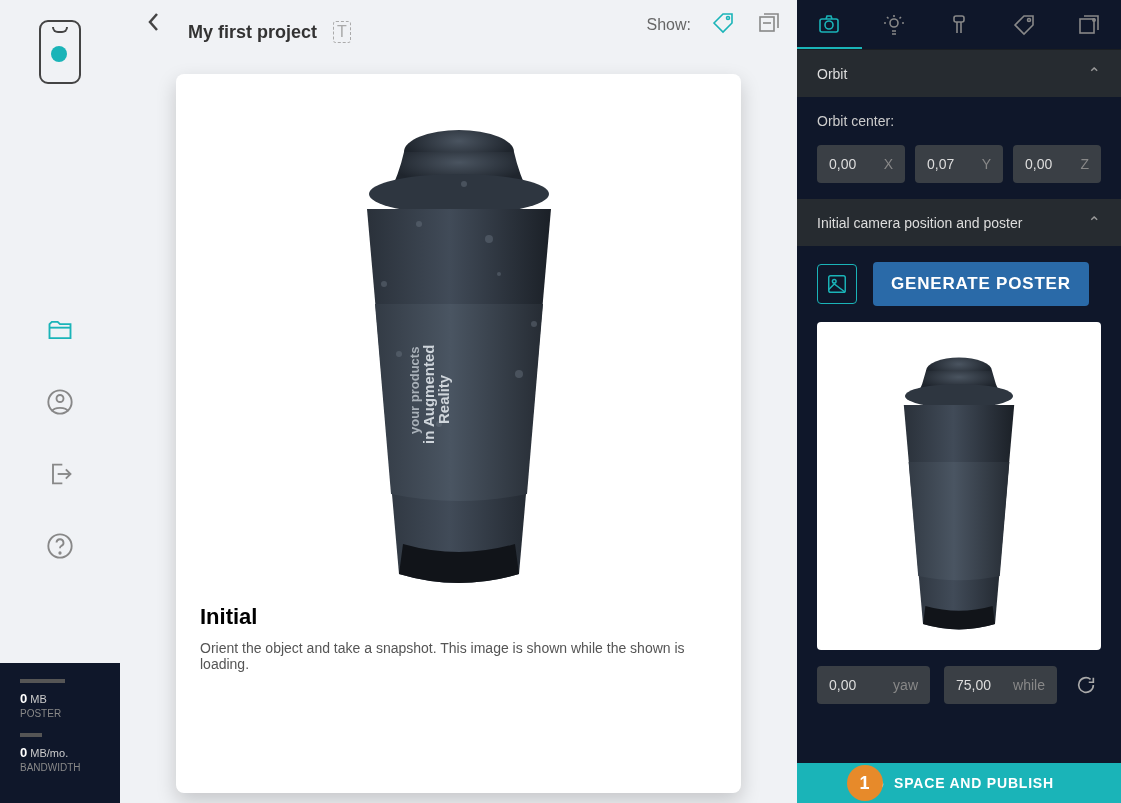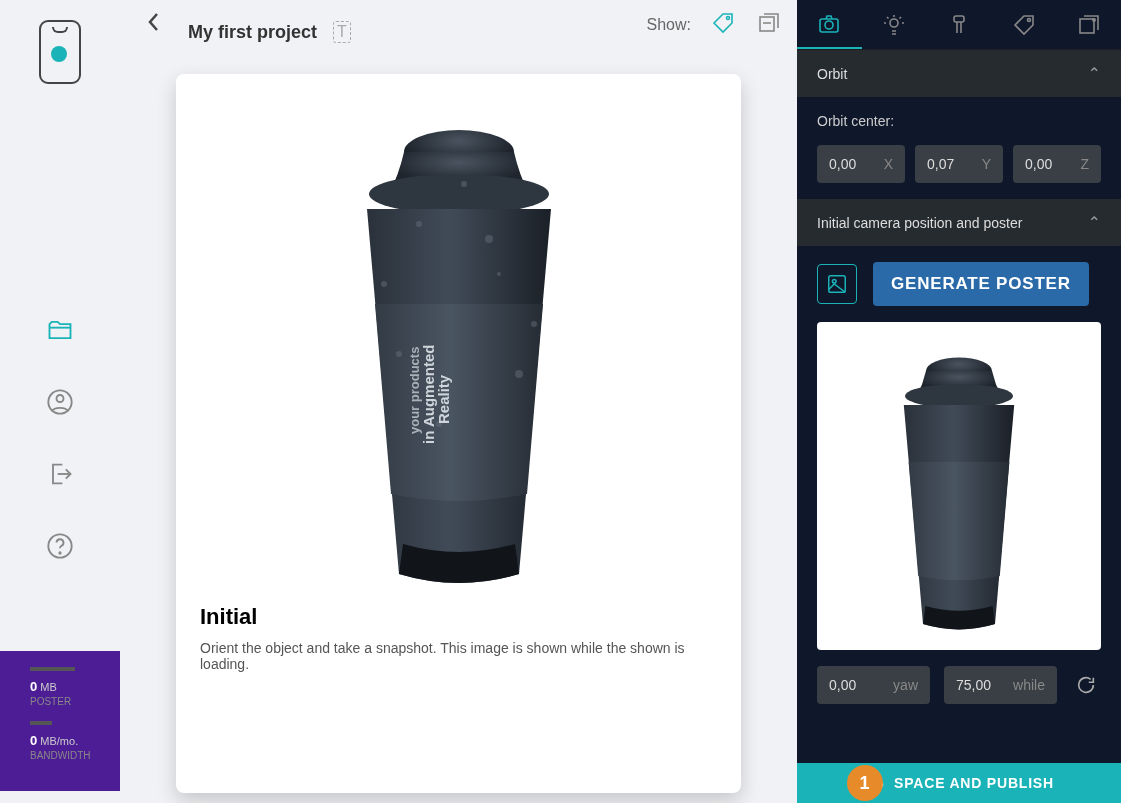--- a/index.html
+++ b/index.html
@@ -5,21 +5,21 @@
 *{box-sizing:border-box;margin:0;padding:0;}
 body{font-family:-apple-system,BlinkMacSystemFont,"Segoe UI",Arial,sans-serif;background:#f0f2f5;width:1121px;height:803px;overflow:hidden;display:flex;}
 .sidebar-left{width:120px;background:#f0f2f5;display:flex;flex-direction:column;align-items:center;padding-top:20px;position:relative;}
 .logo{width:42px;height:64px;border:2px solid #444;border-radius:9px;display:flex;align-items:center;justify-content:center;margin-bottom:30px;position:relative;}
 .logo::before{content:"";position:absolute;top:5px;width:12px;height:4px;border:2px solid #444;border-top:none;border-radius:0 0 6px 6px;}
 .logo-inner{width:16px;height:16px;background:#1ab4b8;border-radius:50%;position:absolute;top:40%;left:10px;}
 .nav-icons{display:flex;flex-direction:column;gap:40px;margin-top:200px;}
 .nav-icon{width:32px;height:32px;display:flex;align-items:center;justify-content:center;cursor:pointer;}
 .nav-icon svg{width:28px;height:28px;}
 .folder-icon svg{stroke:#1ab4b8;}
-.sidebar-footer{position:absolute;bottom:12px;width:100%;background:#4c1d95;color:#999;padding:16px 30px;font-size:11px;}
+.sidebar-footer{position:absolute;bottom:0;width:100%;background:#0f172a;color:#999;padding:16px 20px;font-size:11px;}
 .footer-bar{width:45px;height:4px;background:#555;margin-bottom:8px;}
 .footer-stat{color:#ccc;margin-bottom:14px;}
 .footer-stat b{color:#fff;font-size:13px;}
 .footer-stat-label{font-size:10px;color:#888;margin-top:2px;}
 .main{flex:1;display:flex;flex-direction:column;background:#f0f2f5;}
 .top-bar{height:50px;display:flex;align-items:center;padding:0 16px;justify-content:space-between;}
 .top-bar-left{display:flex;align-items:flex-end;gap:16px;}
 .back-btn{font-size:22px;color:#444;cursor:pointer;padding:4px 10px;}
 .project-title{font-weight:600;font-size:18px;color:#333;}
 .rename-icon{color:#aaa;font-size:16px;border:1px dashed #aaa;padding:1px 3px;border-radius:3px;}

